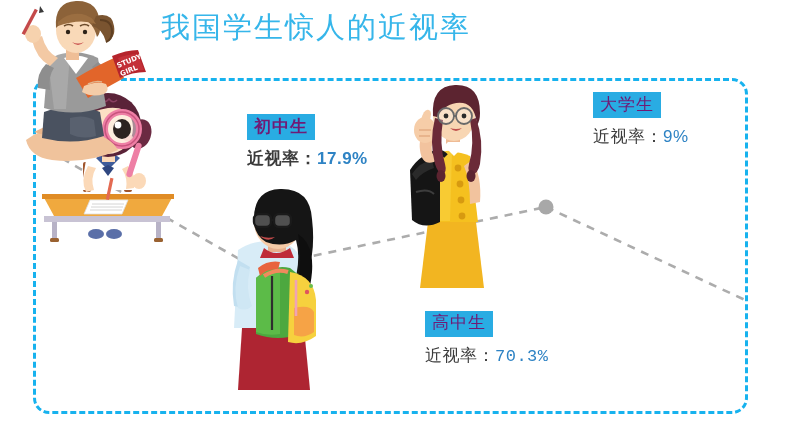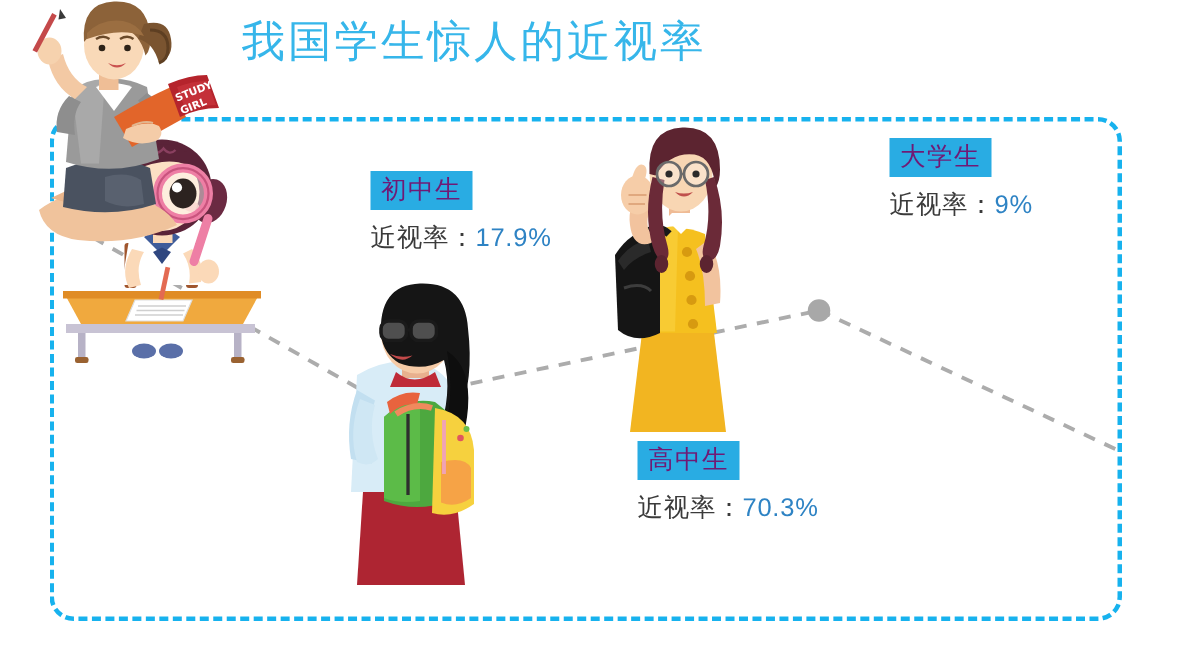--- a/index.html
+++ b/index.html
@@ -48,22 +48,22 @@
   }
   .rateline{
     margin-top:7px;
     font-size:17px;
     color:#3B3B3B;
     letter-spacing:0.5px;
   }
   .rateline .pct{color:#2E83C4;}
 
   .lbl-primary{left:57px;top:283px;}
-  .lbl-junior{left:247px;top:114px;}
-  .lbl-senior{left:425px;top:294px;}
+  .lbl-junior{left:247px;top:114px;font-weight:bold;}
+  .lbl-senior{left:425px;top:311px;font-family:Liberation Mono, monospace;}
   .lbl-college{left:593px;top:92px;}
 
   
   .figure{position:absolute;}
   .f-primary{left:38px;top:82px;width:140px;height:160px;}
   .f-junior{left:212px;top:188px;width:130px;height:205px;}
   .f-senior{left:388px;top:82px;width:125px;height:208px;}
   .f-college{left":0;left:585px;top:160px;width:160px;height:180px;}
 </style>
 </head>

